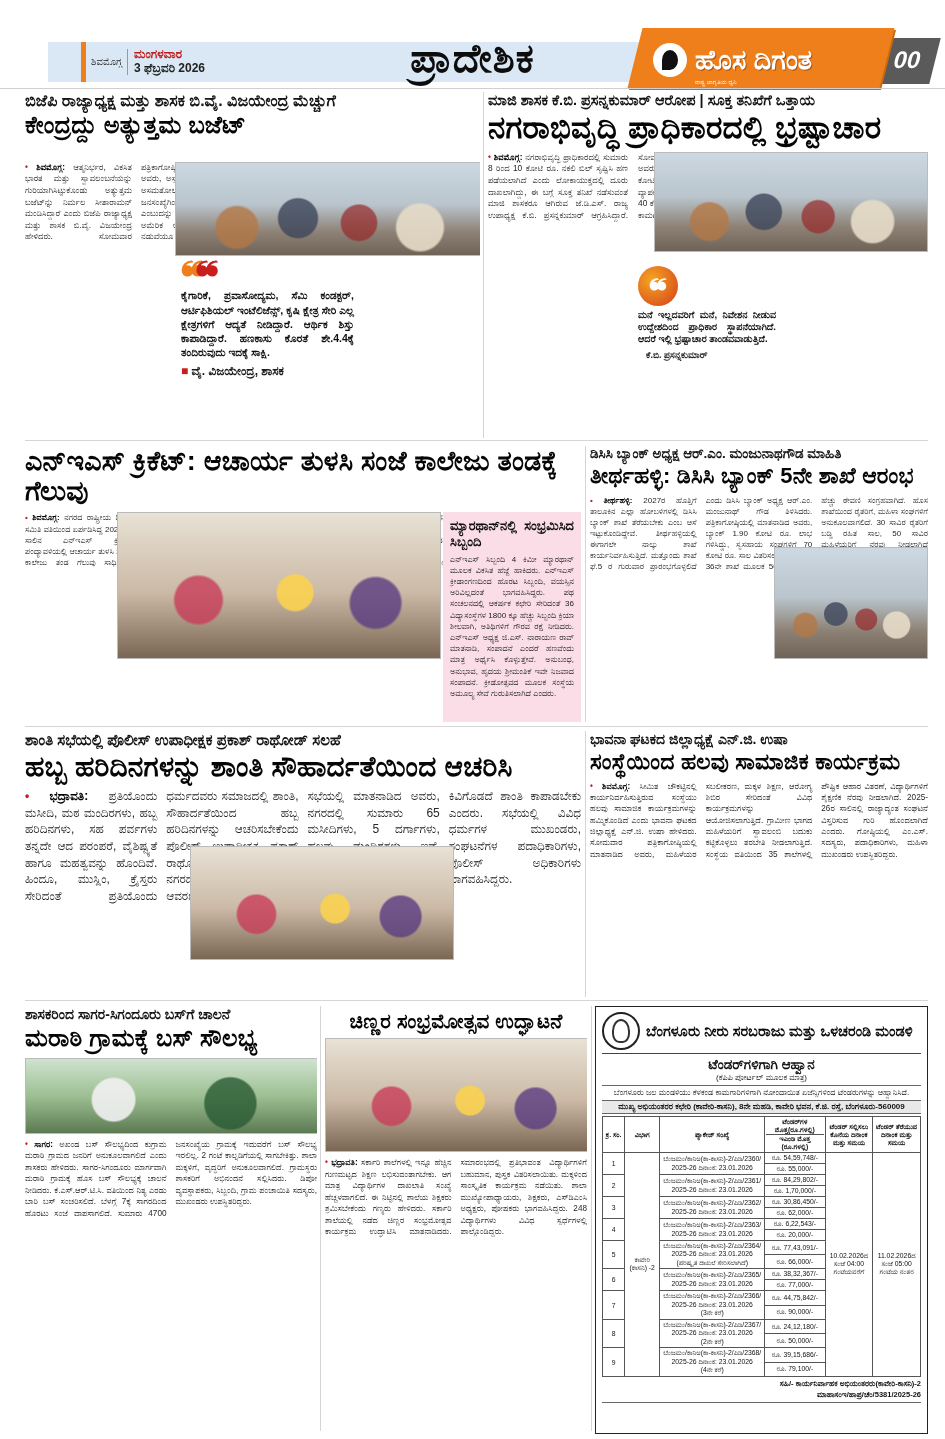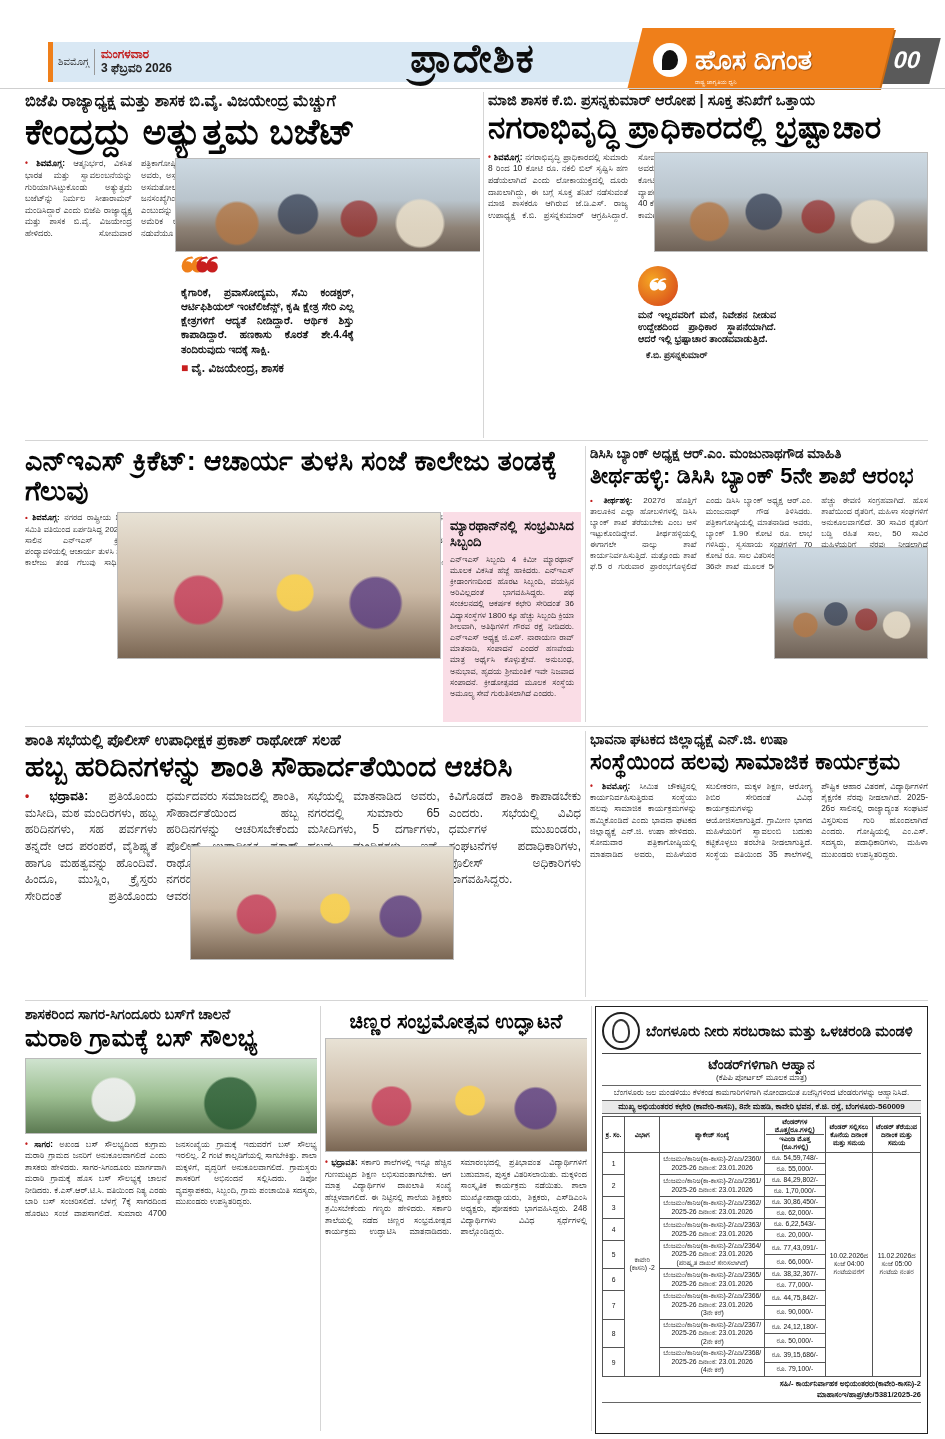--- a/index.html
+++ b/index.html
@@ -1,21 +1,21 @@
 <!DOCTYPE html>
 <html lang="kn"><head>
 <meta charset="utf-8">
 <style>
   html,body{margin:0;padding:0;background:#e8e8e8;}
   #page{position:relative;width:945px;height:1439px;background:#fff;margin:0 auto;
         font-family:"Liberation Sans",sans-serif;color:#111;overflow:hidden;}
   
   .mast{position:absolute;left:0;top:30px;width:945px;height:58px;}
   .mast-band{position:absolute;left:48px;top:12px;width:830px;height:40px;background:#d9e8f4;}
-  .datebox{position:absolute;left:48px;top:12px;width:128px;height:40px;display:flex;align-items:center;background:#d9e8f4;}
+  .datebox{position:absolute;left:48px;top:12px;width:128px;height:40px;display:flex;align-items:center;background:#d9e8f4;padding-left:33px;}
   .datebox .obar{width:5px;height:40px;background:#ef7f1a;}
   .datebox .city{font-size:10px;margin:0 5px;color:#222;}
   .datebox .sep{width:1px;height:26px;background:#999;margin-right:6px;}
   .daydate{display:flex;flex-direction:column;line-height:1.15;}
   .day{color:#c21d1d;font-weight:bold;font-size:12px;}
   .date{font-weight:bold;font-size:12px;color:#222;}
   .section-title{position:absolute;left:0;top:6px;width:945px;text-align:center;
                  font-size:40px;font-weight:900;letter-spacing:1px;color:#0d0d0d;}
   .logo-wrap{position:absolute;right:10px;top:-2px;width:300px;height:62px;}
   .logo-gray{position:absolute;right:0;top:10px;width:120px;height:46px;background:#5a5a5a;transform:skewX(-14deg);}
@@ -128,21 +128,21 @@
   <div class="hdiv" style="left:25px;top:440px;width:903px;height:1px;"></div>
   <div class="vdiv" style="left:585px;top:446px;width:1px;height:276px;"></div>
   <div class="hdiv" style="left:25px;top:726px;width:903px;height:1px;"></div>
   <div class="vdiv" style="left:585px;top:731px;width:1px;height:266px;"></div>
   <div class="hdiv" style="left:25px;top:1000px;width:903px;height:1px;"></div>
   <div class="vdiv" style="left:320px;top:1006px;width:1px;height:425px;"></div>
   <div class="vdiv" style="left:591px;top:1006px;width:1px;height:425px;"></div>
 
   <article class="art" style="left:25px;top:92px;width:455px;height:346px;">
     <div class="kicker" style="font-size:16px;">ಬಿಜೆಪಿ ರಾಜ್ಯಾಧ್ಯಕ್ಷ ಮತ್ತು ಶಾಸಕ ಬಿ.ವೈ. ವಿಜಯೇಂದ್ರ ಮೆಚ್ಚುಗೆ</div>
-    <div class="headline" style="font-size:36px;margin:2px 0 6px;">ಕೇಂದ್ರದ್ದು ಅತ್ಯುತ್ತಮ ಬಜೆಟ್</div>
+    <div class="headline" style="font-size:24px;margin:2px 0 23px;">ಕೇಂದ್ರದ್ದು ಅತ್ಯುತ್ತಮ ಬಜೆಟ್</div>
     <div class="body" style="height:268px;column-count:4;column-gap:9px;font-size:8.4px;line-height:1.38;">
       <p><span class="dl">ಶಿವಮೊಗ್ಗ:</span>
          <span>ಆತ್ಮನಿರ್ಭರ, ವಿಕಸಿತ ಭಾರತ ಮತ್ತು ಸ್ವಾವಲಂಬನೆಯನ್ನು ಗುರಿಯಾಗಿಸಿಟ್ಟುಕೊಂಡು ಅತ್ಯುತ್ತಮ ಬಜೆಟ್‌ನ್ನು ನಿರ್ಮಲ ಸೀತಾರಾಮನ್ ಮಂಡಿಸಿದ್ದಾರೆ ಎಂದು ಬಿಜೆಪಿ ರಾಜ್ಯಾಧ್ಯಕ್ಷ ಮತ್ತು ಶಾಸಕ ಬಿ.ವೈ. ವಿಜಯೇಂದ್ರ ಹೇಳಿದರು. ಸೋಮವಾರ ಪತ್ರಿಕಾಗೋಷ್ಠಿಯಲ್ಲಿ ಮಾತನಾಡಿದ ಅವರು, ಅಸ್ಪಷ್ಟತೆಯಿಂದ ಸ್ಪಷ್ಟತೆ ಕಡೆಗೆ, ಅಸಮತೋಲನದಿಂದ ಸುಧಾರಣೆಯತ್ತ, ಜನಸಂಖ್ಯೆಗಿಂತ ಜನಹಿತ ಮುಖ್ಯ ಎಂಬುದನ್ನು ಮನವರಿಕೆ ಮಾಡಿದ್ದಾರೆ. ಅಮೆರಿಕ ಅಧ್ಯಕ್ಷರ ತೆರಿಗೆ ನೀತಿಯ ನಡುವೆಯೂ 12 ಲಕ್ಷ ಕೋಟಿ ರೂ. ವೆಚ್ಚದ ಯೋಜನೆಗಳಿಗೆ ಆದ್ಯತೆ ನೀಡಲಾಗಿದೆ. 2014ರ ಪೂರ್ವದಲ್ಲಿ ದೇಶದ ಆರ್ಥಿಕತೆ ಕುಸಿದಿತ್ತು; ಇಂದು ವಿಶ್ವದ ಪ್ರಮುಖ ಆರ್ಥಿಕ ಶಕ್ತಿಯಾಗಿ ಬೆಳೆದಿದೆ. ಕೃಷಿ, ಶಿಕ್ಷಣ, ಆರೋಗ್ಯ ಸೇರಿ ಎಲ್ಲ ವಲಯಗಳಿಗೂ ಅನುದಾನ ಹೆಚ್ಚಿಸಲಾಗಿದೆ. ಗ್ರಾಮೀಣ ಭಾಗದ ಮೂಲಸೌಕರ್ಯ, ಯುವಜನರ ಉದ್ಯೋಗ ಸೃಷ್ಟಿಗೆ ಒತ್ತು ನೀಡಲಾಗಿದೆ ಎಂದು ವಿವರಿಸಿದರು. ಸೌಲಭ್ಯಗಳ ನೀಡಲಾಗಿದೆ ಎಂದರು.</span></p>
       <div class="photo" style="left:150px;top:0;width:305px;height:92px;"></div>
       <div class="pullquote" style="left:150px;top:96px;width:185px;height:130px;">
         <span class="qmarks"><span class="q1">❝</span><span class="q2">❝</span></span>
         <div class="pq-text">ಕೈಗಾರಿಕೆ, ಪ್ರವಾಸೋದ್ಯಮ, ಸೆಮಿ ಕಂಡಕ್ಟರ್, ಆರ್ಟಿಫಿಶಿಯಲ್ ಇಂಟೆಲಿಜೆನ್ಸ್, ಕೃಷಿ ಕ್ಷೇತ್ರ ಸೇರಿ ಎಲ್ಲ ಕ್ಷೇತ್ರಗಳಿಗೆ ಆದ್ಯತೆ ನೀಡಿದ್ದಾರೆ. ಆರ್ಥಿಕ ಶಿಸ್ತು ಕಾಪಾಡಿದ್ದಾರೆ. ಹಣಕಾಸು ಕೊರತೆ ಶೇ.4.4ಕ್ಕೆ ತಂದಿರುವುದು ಇದಕ್ಕೆ ಸಾಕ್ಷಿ.</div>
         <div class="pq-attrib">ವೈ. ವಿಜಯೇಂದ್ರ, ಶಾಸಕ</div>
       </div>
     </div>

